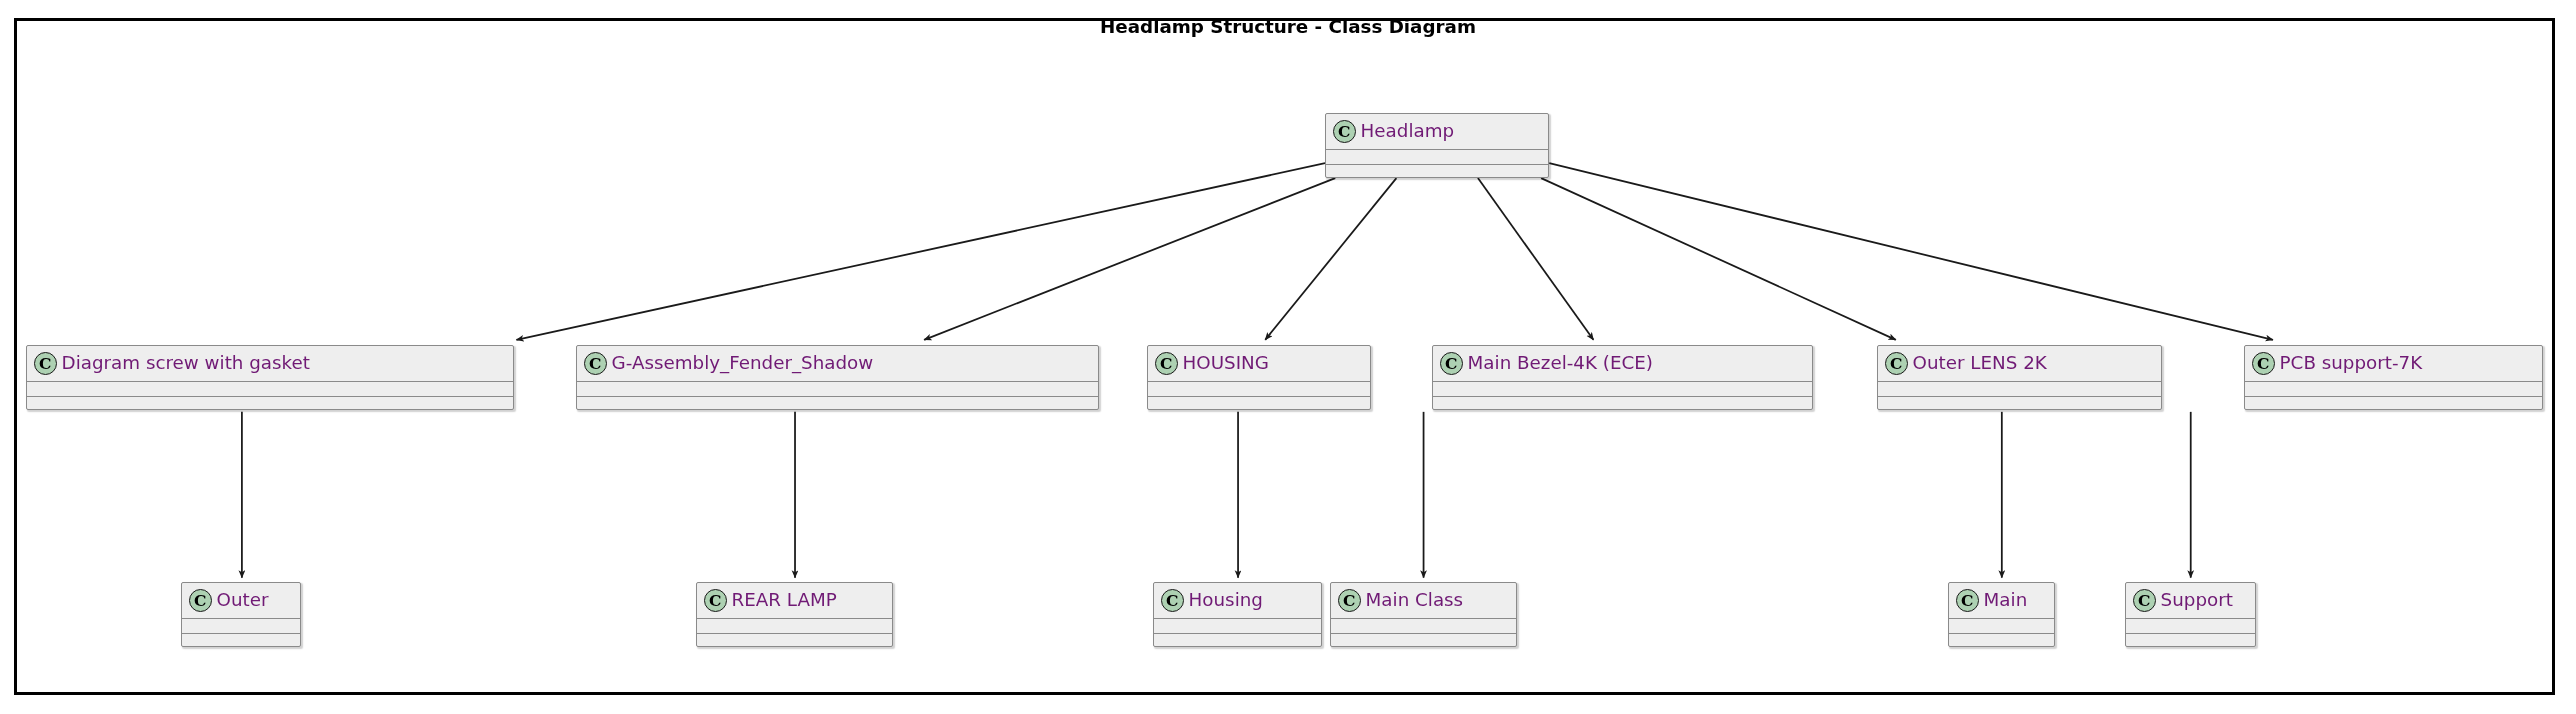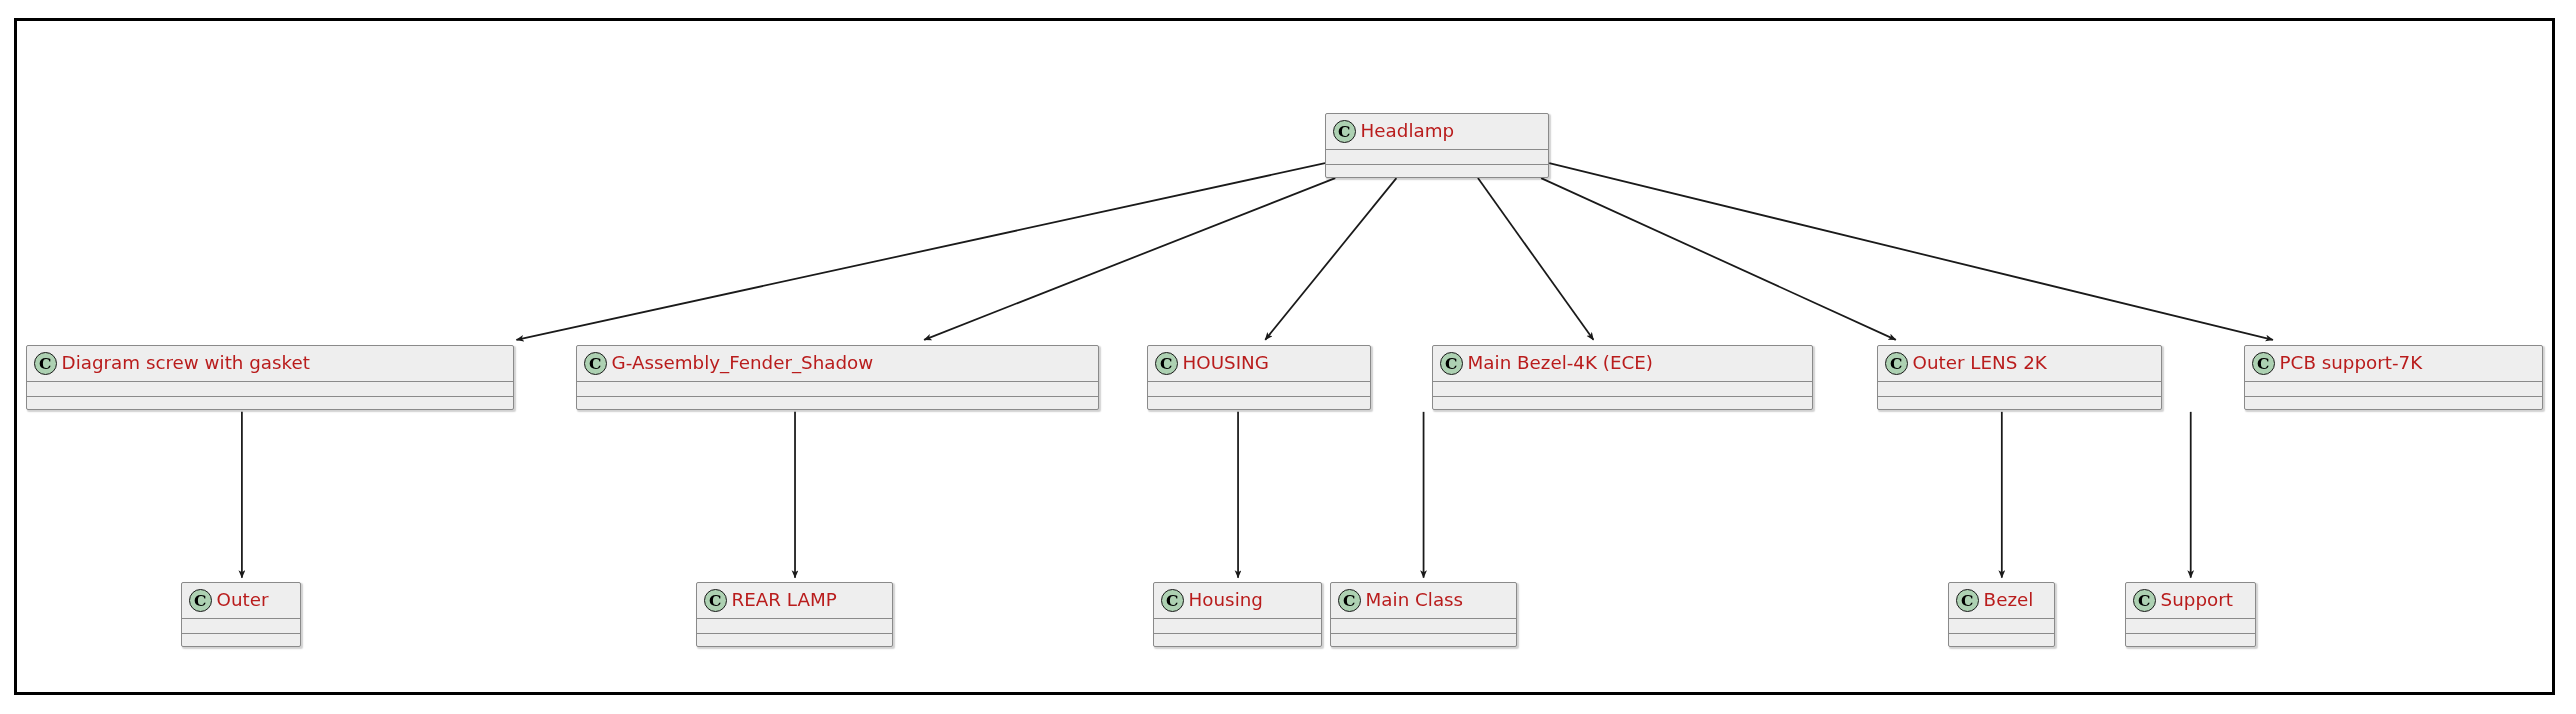--- a/index.html
+++ b/index.html
@@ -53,37 +53,38 @@
     border:1.2px solid #1A1A1A;
     display:flex;align-items:center;justify-content:center;
     font-size:15.6px;font-weight:bold;color:#000000;
     font-family:"DejaVu Serif", serif;
     line-height:1;
     box-sizing:border-box;
   }
   .node .cls-name{
     margin-left:4.8px;
     font-size:18.3px;
-    color:#b91c1c;
+    color:#701a75;
     font-family:"DejaVu Sans", sans-serif;
     line-height:1;
   }
   .node .compartment{
     height:15px;
     border-top:1px solid #8A8A8A;
     box-sizing:border-box;
   }
 </style>
 </head>
 <body>
 
 <div id="stage">
 
   <div id="frame"></div>
 
+  <div id="diagram-title">Headlamp Structure - Class Diagram</div>
 
   <svg id="edges" viewBox="0 0 3791 1052" xmlns="http://www.w3.org/2000/svg">
     <defs>
       <marker id="arrowhead" markerWidth="13" markerHeight="13" refX="11" refY="5" orient="auto" markerUnits="userSpaceOnUse">
         <path d="M0,0 L12,5 L0,10 L3,5 z" fill="#1A1A1A"></path>
       </marker>
     </defs>
 
     <g>
       <line x1="1950" y1="240" x2="760" y2="500" stroke="#1A1A1A" stroke-width="2.6" marker-end="url(#arrowhead)"></line>
@@ -219,21 +220,21 @@
       <span class="cls-icon">C</span>
       <span class="cls-name">Main Class</span>
     </div>
     <div class="compartment"></div>
     <div class="compartment"></div>
   </div>
 
   <div class="node" style="left:1948px;top:582px;width:107px;height:65px;">
     <div class="title-row">
       <span class="cls-icon">C</span>
-      <span class="cls-name">Bezel</span>
+      <span class="cls-name">Main</span>
     </div>
     <div class="compartment"></div>
     <div class="compartment"></div>
   </div>
 
   <div class="node" style="left:2125px;top:582px;width:131px;height:65px;">
     <div class="title-row">
       <span class="cls-icon">C</span>
       <span class="cls-name">Support</span>
     </div>

